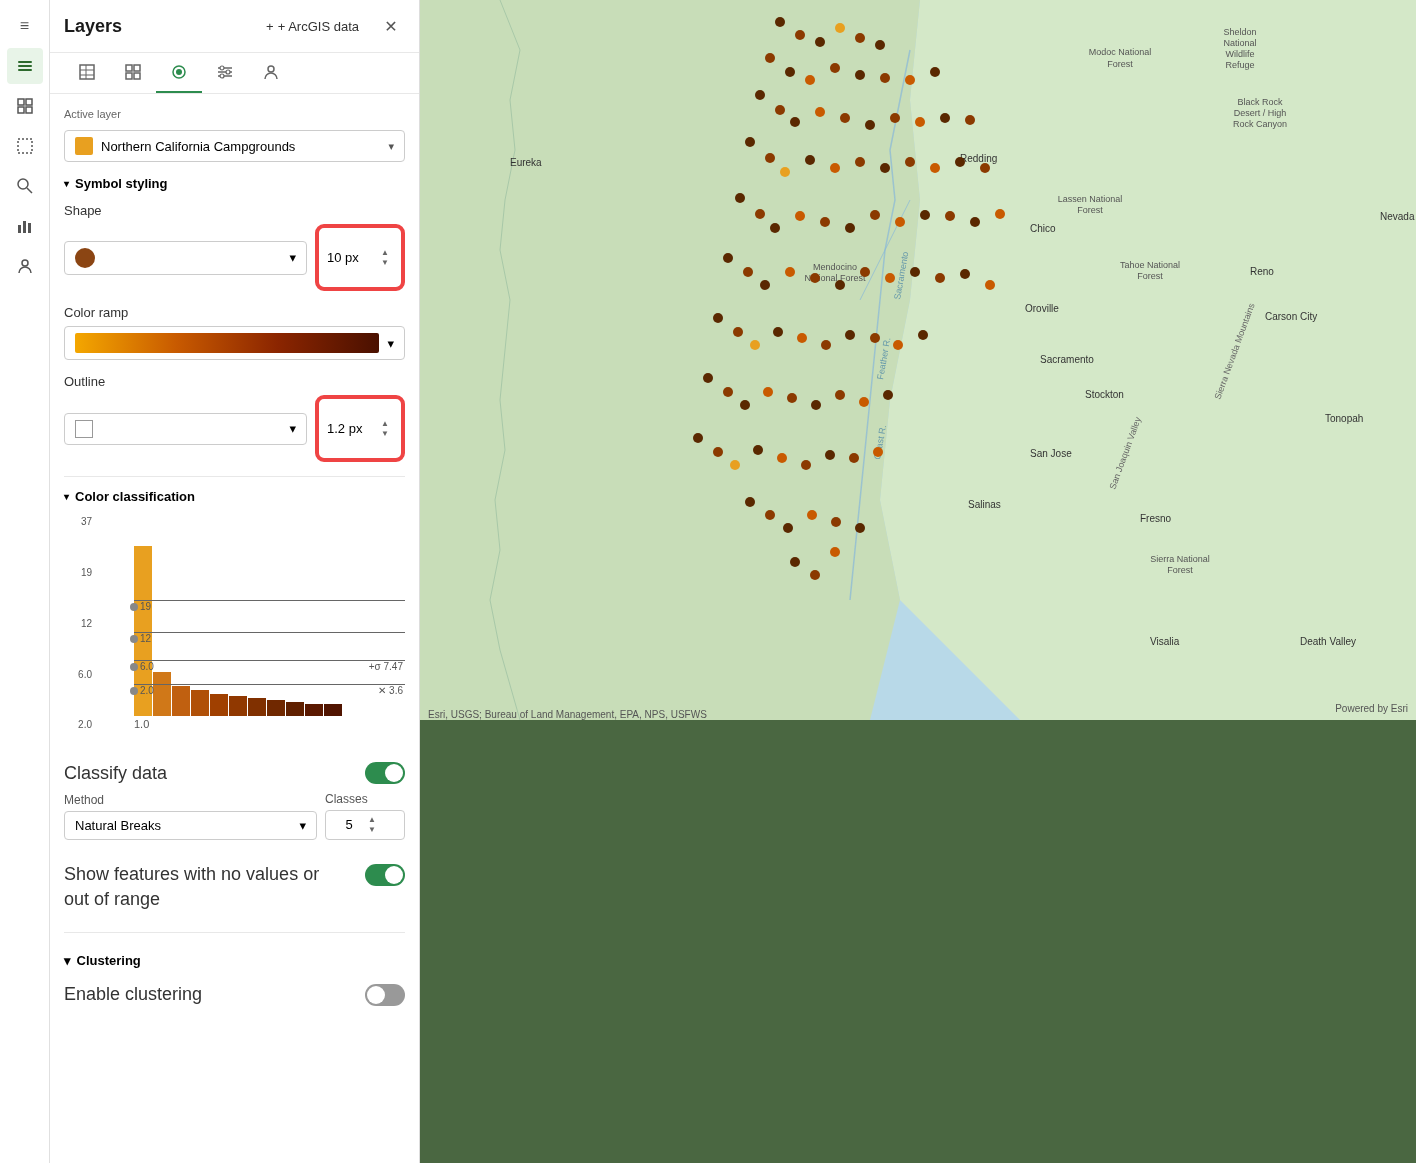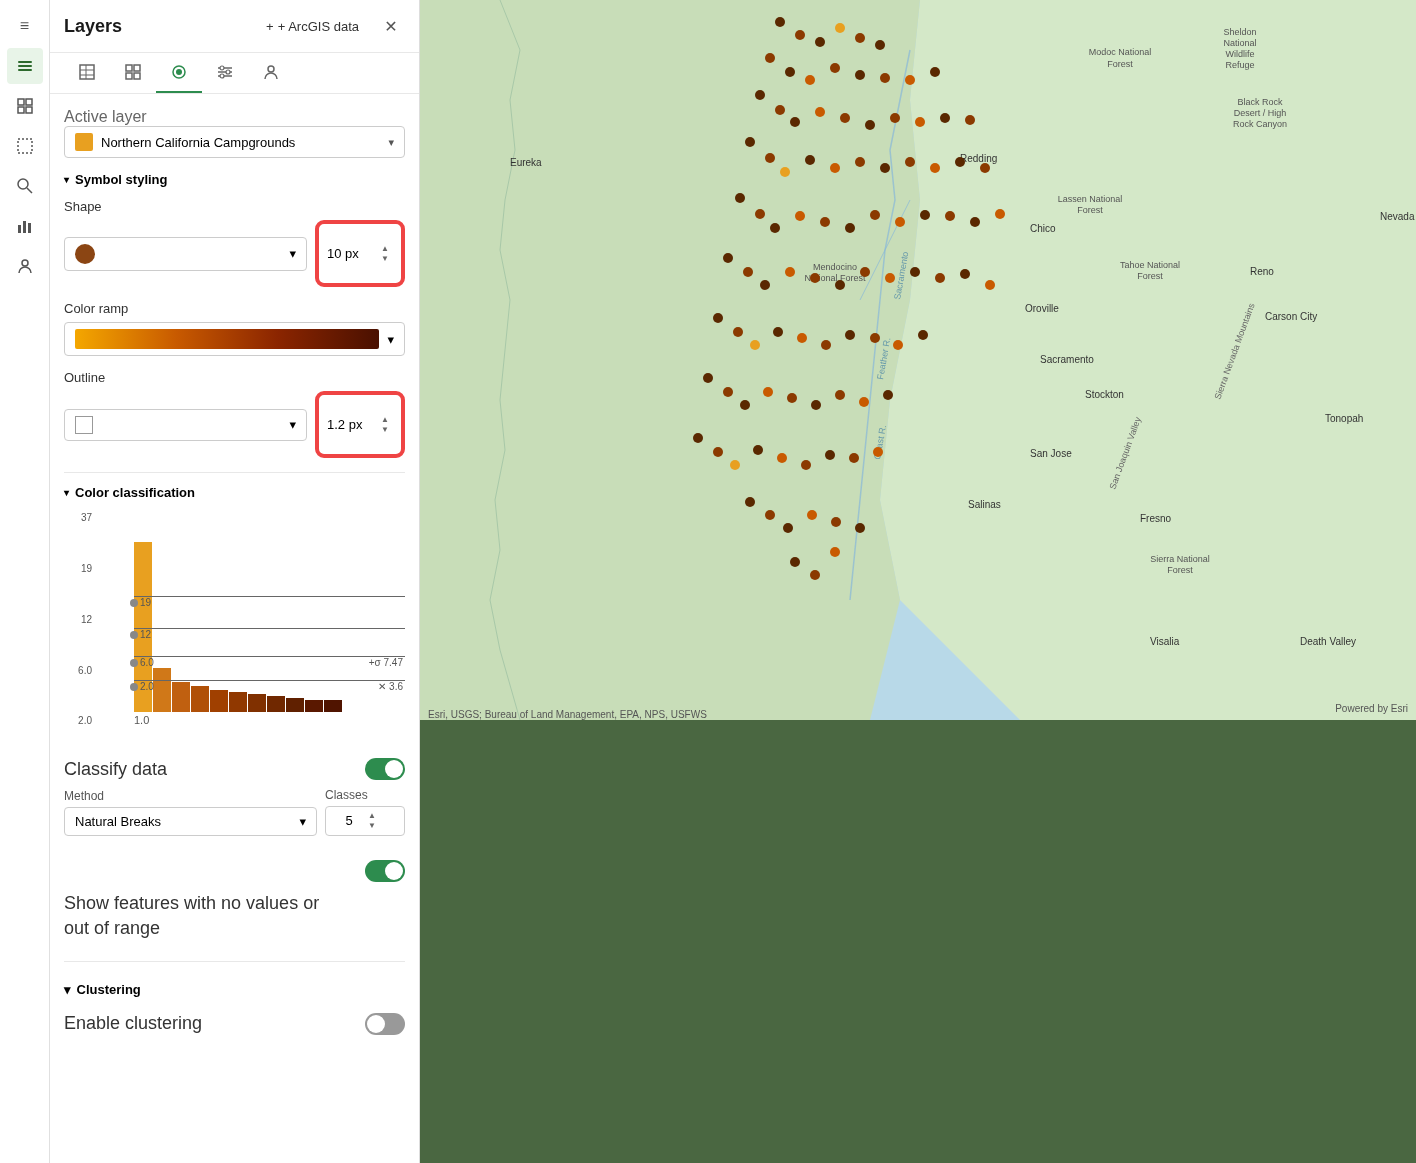--- a/index.html
+++ b/index.html
@@ -84,23 +84,23 @@
     }
     .panel-tab.active {
       color: #2d8c4e;
       border-bottom: 2px solid #2d8c4e;
     }
 
     
     .panel-content { padding: 14px; flex: 1; }
 
     .section-label {
-      font-size: 16px;
+      font-size: 11px;
       color: #666;
-      margin-bottom: 0;
+      margin-bottom: 10px;
       text-transform: none;
     }
 
     .active-layer-select {
       display: flex; align-items: center;
       border: 1px solid #ccc; border-radius: 4px;
       padding: 6px 10px;
       cursor: pointer;
       background: #fff;
       gap: 8px;
@@ -525,21 +525,21 @@
             <input type="text" value="5" style="border: none; outline: none; width: 30px; font-size: 13px; text-align: center;">
             <div class="spinner-btns">
               <span class="spinner-btn">▲</span>
               <span class="spinner-btn">▼</span>
             </div>
           </div>
         </div>
       </div>
 
       <div class="toggle-row" style="align-items:flex-start;">
-        <span class="toggle-label" style="max-width:270px; line-height:1.4;margin-top:33px;">Show features with no values or out of range</span>
+        <span class="toggle-label" style="max-width:270px; line-height:1.4;">Show features with no values or out of range</span>
         <div class="toggle" style="margin-top:2px;"></div>
       </div>
 
       <div class="divider"></div>
 
       <div class="clustering-header">
         <span class="arrow">▾</span>
         <span>Clustering</span>
       </div>
 

